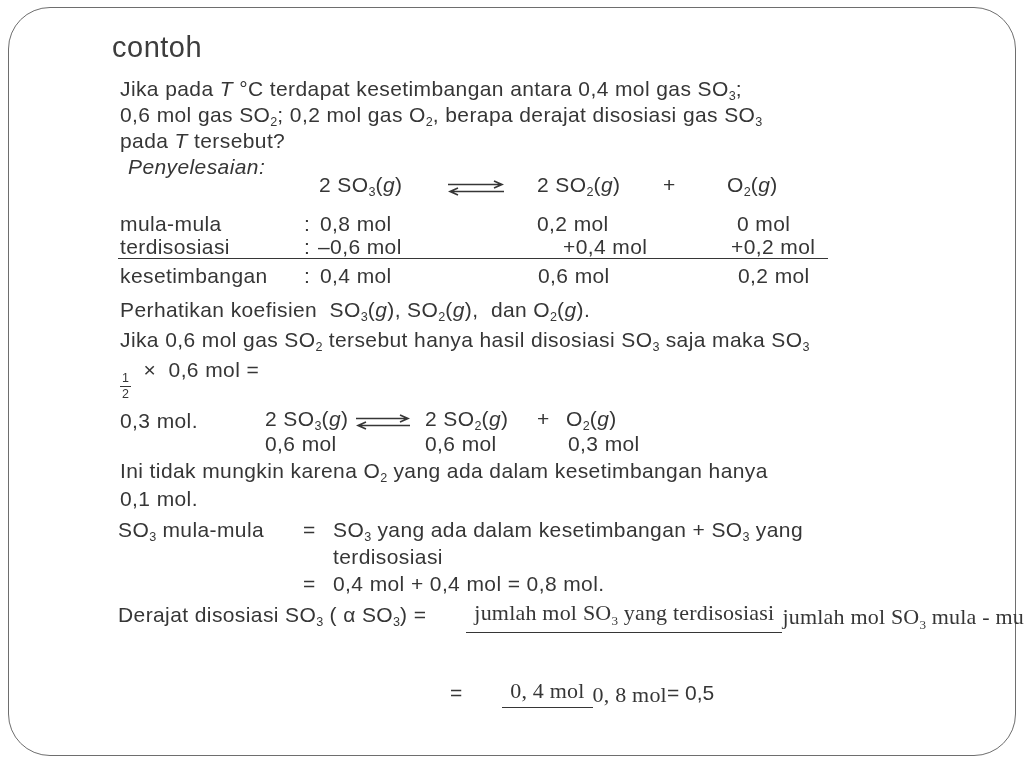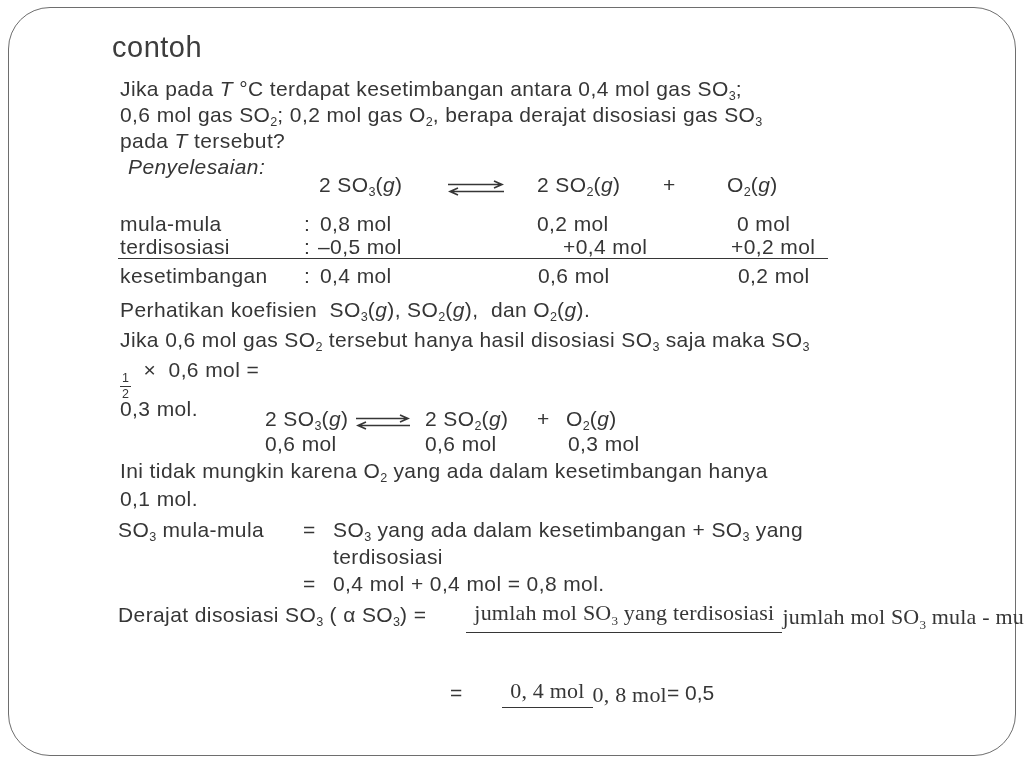--- a/index.html
+++ b/index.html
@@ -53,37 +53,37 @@
   <div>
     <span class="t" style="left:120px;top:211px;">mula-mula</span>
     <span class="t" style="left:304px;top:211px;">:</span>
     <span class="t" style="left:320px;top:211px;">0,8 mol</span>
     <span class="t" style="left:537px;top:211px;">0,2 mol</span>
     <span class="t" style="left:737px;top:211px;">0 mol</span>
   </div>
   <div>
     <span class="t" style="left:120px;top:234px;">terdisosiasi</span>
     <span class="t" style="left:304px;top:234px;">:</span>
-    <span class="t" style="left:318px;top:234px;">–0,5 mol</span>
+    <span class="t" style="left:318px;top:234px;">–0,6 mol</span>
     <span class="t" style="left:530px;top:234px;margin-left:33px;">+0,4 mol</span>
     <span class="t" style="left:731px;top:234px;">+0,2 mol</span>
   </div>
   <div class="hrule" style="left:118px;top:258px;width:710px;"></div>
   <div>
     <span class="t" style="left:120px;top:263px;">kesetimbangan</span>
     <span class="t" style="left:304px;top:263px;">:</span>
     <span class="t" style="left:320px;top:263px;">0,4 mol</span>
     <span class="t" style="left:538px;top:263px;">0,6 mol</span>
     <span class="t" style="left:738px;top:263px;">0,2 mol</span>
   </div>
 
   <div class="t" style="left:120px;top:297px;">Perhatikan koefisien  SO<sub>3</sub>(<em>g</em>), SO<sub>2</sub>(<em>g</em>),  dan O<sub>2</sub>(<em>g</em>).</div>
   <div class="t" style="left:120px;top:327px;">Jika 0,6 mol gas SO<sub>2</sub> tersebut hanya hasil disosiasi SO<sub>3</sub> saja maka SO<sub>3</sub></div>
   <div class="t" style="left:120px;top:357px;"><span class="frac-sm"><span class="num">1</span><span class="den">2</span></span><span>  ×  0,6 mol =</span></div>
-  <div class="t" style="left:120px;top:396px;">0,3 mol.</div>
+  <div class="t" style="left:120px;top:408px;">0,3 mol.</div>
 
   <div class="t" style="left:265px;top:406px;">2 SO<sub>3</sub>(<em>g</em>)</div>
   <svg class="eq-arrow" style="left:354px;top:414px;" width="58" height="16" viewBox="0 0 58 16">
     <path d="M2 4.5 H53 M46 1 L54 4.5 L46 8" fill="none" stroke="#363636" stroke-width="1.6"></path>
     <path d="M56 11.5 H5 M12 8 L4 11.5 L12 15" fill="none" stroke="#363636" stroke-width="1.6"></path>
   </svg>
   <div class="t" style="left:425px;top:406px;">2 SO<sub>2</sub>(<em>g</em>)</div>
   <div class="t" style="left:537px;top:406px;">+</div>
   <div class="t" style="left:566px;top:406px;">O<sub>2</sub>(<em>g</em>)</div>
   <div class="t" style="left:265px;top:431px;">0,6 mol</div>

